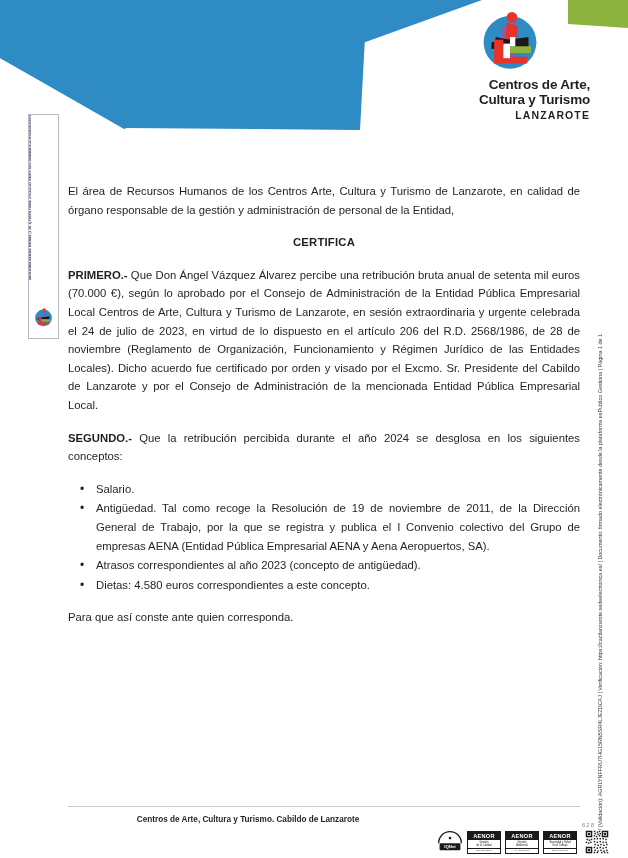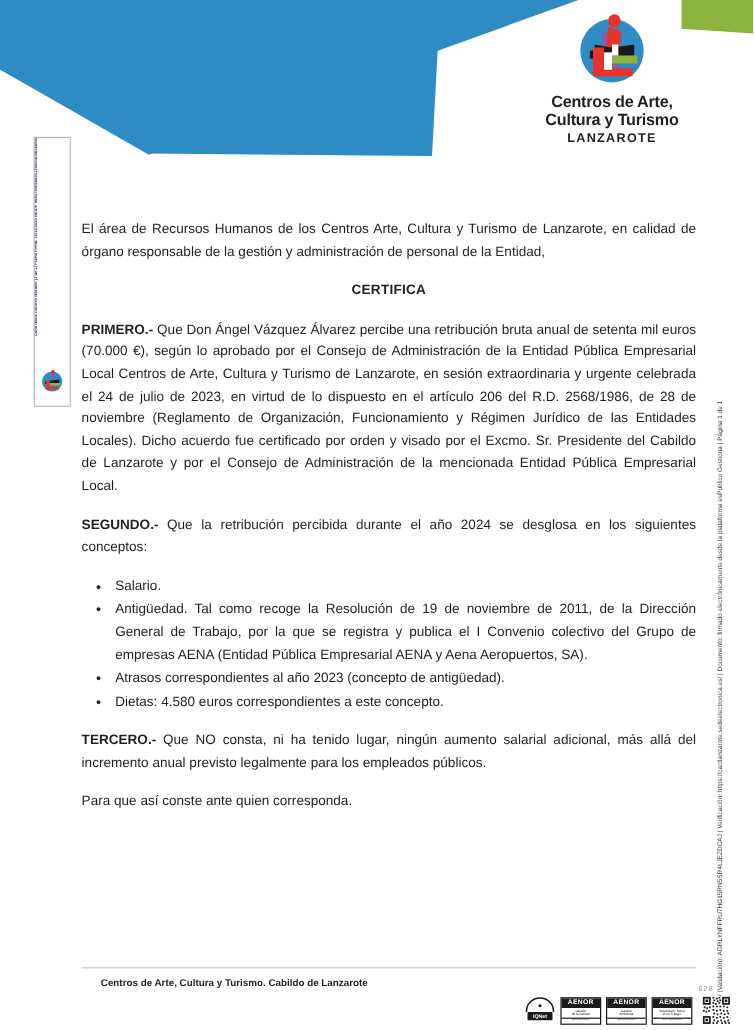--- a/index.html
+++ b/index.html
@@ -26,21 +26,21 @@
     left: 0;
   }
   .shape svg { display: block; }
 
   
   #logo-block {
     position: absolute;
     left: 430px;
     top: 8px;
     width: 160px;
-    text-align: center;
+    text-align: right;
   }
   #logo-mark {
     width: 66px;
     height: 66px;
     margin: 0 auto 4px auto;
     display: block;
   }
   .logo-line1, .logo-line2 {
     font-weight: bold;
     font-size: 13.5px;
@@ -156,23 +156,24 @@
   #footer-rule {
     position: absolute;
     left: 68px;
     top: 806px;
     width: 512px;
     height: 1px;
     background: #c9c9c9;
   }
   #footer {
     position: absolute;
-    left: 84px;
+    left: 68px;
     top: 814px;
     width: 360px;
+    text-align: center;
   }
   .f-bold {
     font-weight: bold;
     font-size: 8.2px;
     line-height: 11px;
     color: #231f20;
   }
   .f-line {
     font-size: 8.2px;
     line-height: 11px;
@@ -308,21 +309,20 @@
 
     <p class="para"><span class="lead">SEGUNDO.-</span><span> Que la retribución percibida durante el año 2024 se desglosa en los siguientes conceptos:</span></p>
 
     <ul class="concepts">
       <li>Salario.</li>
       <li>Antigüedad. Tal como recoge la Resolución de 19 de noviembre de 2011, de la Dirección General de Trabajo, por la que se registra y publica el I Convenio colectivo del Grupo de empresas AENA (Entidad Pública Empresarial AENA y Aena Aeropuertos, SA).</li>
       <li>Atrasos correspondientes al año 2023 (concepto de antigüedad).</li>
       <li>Dietas: 4.580 euros correspondientes a este concepto.</li>
     </ul>
 
-    <p class="para"><span class="lead">TERCERO.-</span><span>  Que NO consta, ni ha tenido lugar, ningún aumento salarial adicional, más allá del incremento anual previsto legalmente para los empleados públicos.</span></p>
 
     <p class="para">Para que así conste ante quien corresponda.</p>
 
   </div>
 
   <div id="footer-rule"></div>
   <div id="footer">
     <div class="f-bold">Centros de Arte, Cultura y Turismo. Cabildo de Lanzarote</div>
   </div>
 

